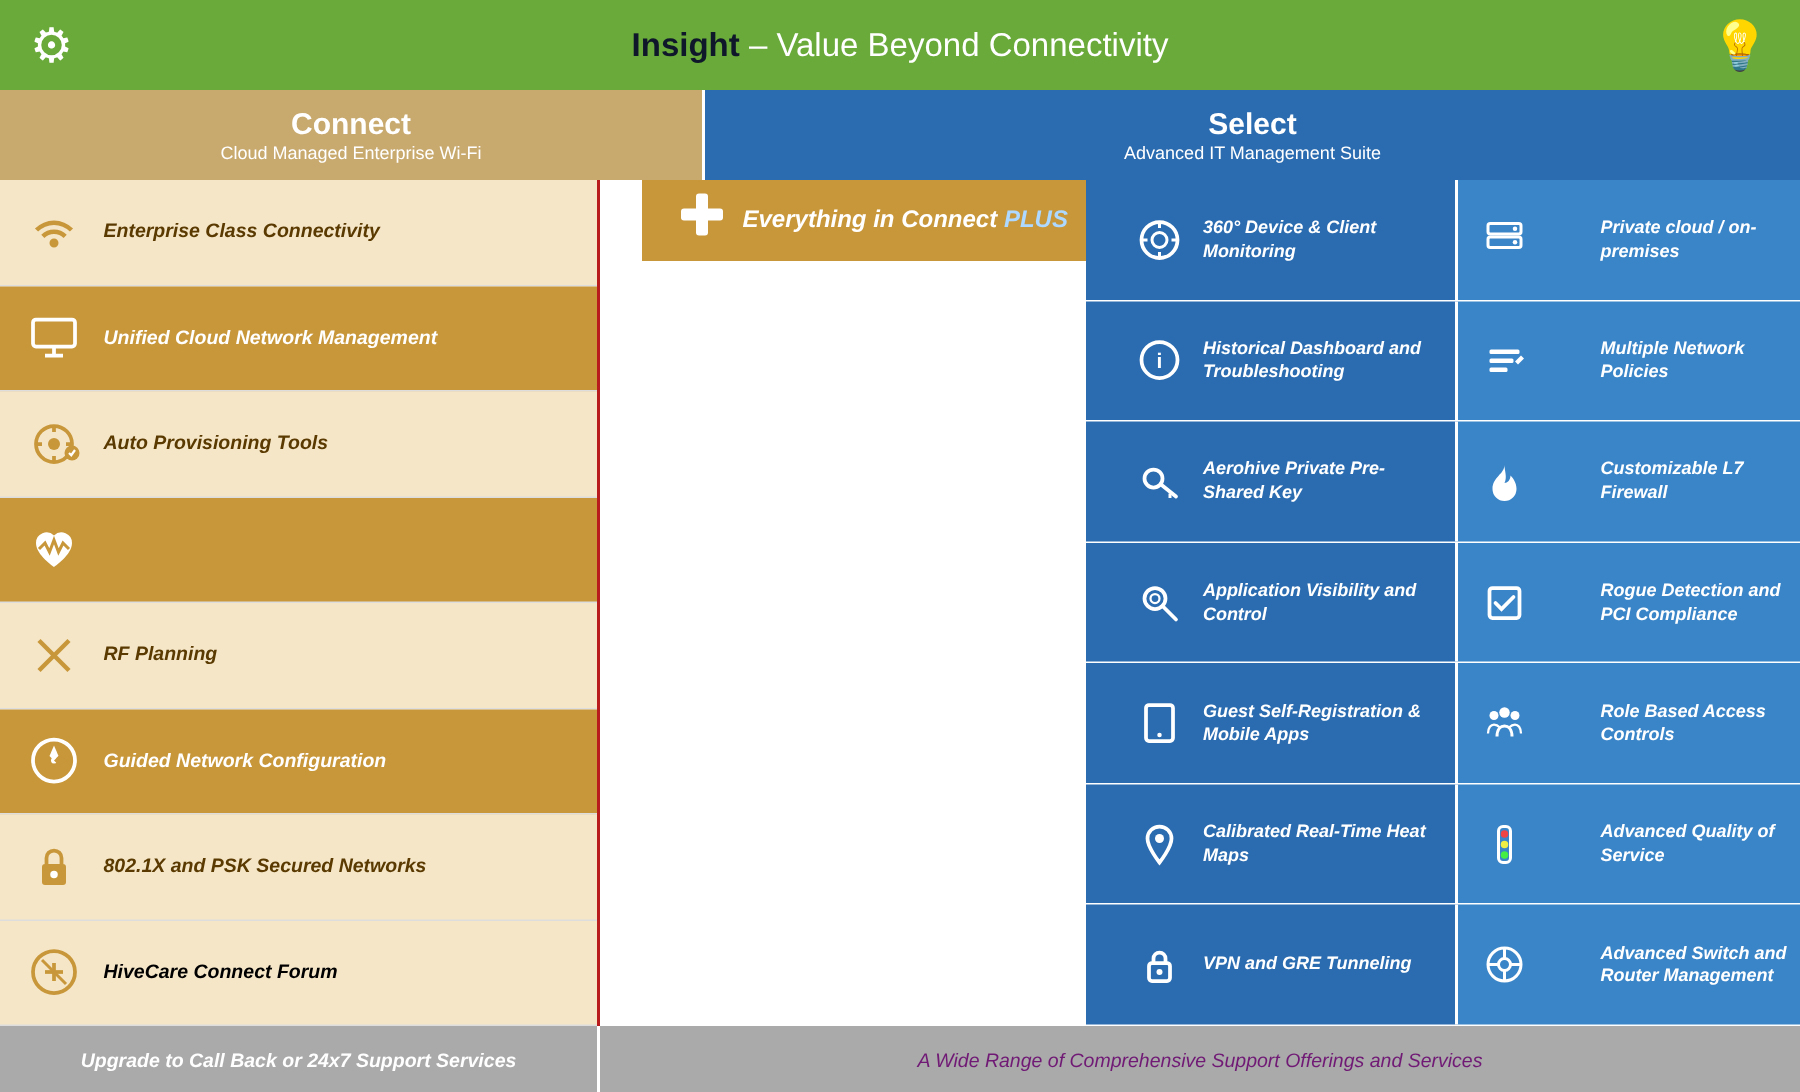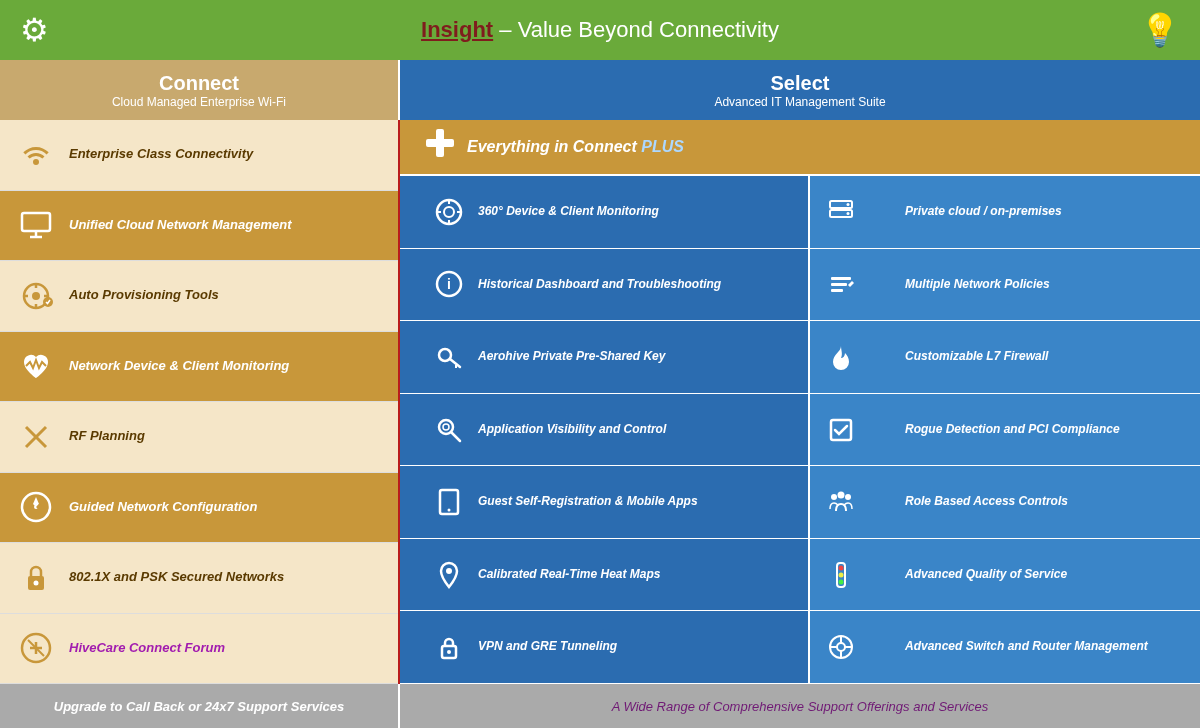--- a/index.html
+++ b/index.html
@@ -21,44 +21,43 @@
       position: relative;
       height: 60px;
     }
     .header-title {
       font-size: 22px;
       color: #fff;
       font-weight: normal;
       text-align: center;
     }
     .header-title span.insight {
-      color: #7f1d1d;
+      color: #0f172a;
       font-weight: bold;
-      text-decoration: underline;
     }
     .header-icon-left {
       position: absolute;
       left: 20px;
       font-size: 32px;
       color: #fff;
     }
     .header-icon-right {
       position: absolute;
       right: 20px;
       font-size: 32px;
       color: #fff;
     }
 
     
     .col-headers {
       display: flex;
       height: 60px;
     }
     .col-connect-header {
-      width: 400px;
+      width: 470px;
       background: #c8a96e;
       display: flex;
       flex-direction: column;
       align-items: center;
       justify-content: center;
       border-right: 2px solid #fff;
     }
     .col-select-header {
       flex: 1;
       background: #2b6cb0;
@@ -132,21 +131,22 @@
       color: #c8973a;
     }
     .connect-item.plain .connect-item-text a {
       color: #c8451a;
     }
 
     
     .select-col {
       flex: 1;
       display: flex;
-      flex-direction: column;
+      flex-direction: row;
+      margin-left: 28px;
     }
 
     
     .plus-row {
       background: #c8973a;
       display: flex;
       align-items: center;
       padding: 0 12px;
       height: 56px;
       border-bottom: 2px solid #fff;
@@ -309,21 +309,20 @@
       <span class="connect-item-text">Auto Provisioning Tools</span>
     </div>
 
     <div class="connect-item highlight">
       <div class="connect-item-icon">
         <svg width="36" height="36" viewBox="0 0 36 36">
           <path d="M18 30s-12-8-12-16a7 7 0 0 1 12-5 7 7 0 0 1 12 5c0 8-12 16-12 16z" fill="#fff"></path>
           <polyline points="8,18 12,14 15,20 18,12 21,20 24,14 28,18" fill="none" stroke="#c8973a" stroke-width="2"></polyline>
         </svg>
       </div>
-      <span class="connect-item-text">Network Device &amp; Client Monitoring</span>
     </div>
 
     <div class="connect-item plain">
       <div class="connect-item-icon">
         <svg width="36" height="36" viewBox="0 0 36 36">
           <line x1="8" y1="8" x2="28" y2="28" stroke="#c8973a" stroke-width="3"></line>
           <line x1="28" y1="8" x2="8" y2="28" stroke="#c8973a" stroke-width="3"></line>
         </svg>
       </div>
       <span class="connect-item-text">RF Planning</span>
@@ -354,21 +353,21 @@
 
     <div class="connect-item plain">
       <div class="connect-item-icon">
         <svg width="36" height="36" viewBox="0 0 36 36">
           <circle cx="18" cy="18" r="14" fill="none" stroke="#c8973a" stroke-width="2.5"></circle>
           <line x1="12" y1="18" x2="24" y2="18" stroke="#c8973a" stroke-width="2.5"></line>
           <line x1="18" y1="12" x2="18" y2="24" stroke="#c8973a" stroke-width="2.5"></line>
           <line x1="10" y1="10" x2="26" y2="26" stroke="#c8973a" stroke-width="2"></line>
         </svg>
       </div>
-      <span class="connect-item-text"><a href="#" style="color:#a21caf; font-style:italic; font-weight:bold; text-decoration:none;">HiveCare Connect Forum</a></span>
+      <span class="connect-item-text"><a href="#" style="color:#000000; font-style:italic; font-weight:bold; text-decoration:none;">HiveCare Connect Forum</a></span>
     </div>
   </div>
 
   <div class="select-col">
 
     <div class="plus-row">
       <div class="plus-icon">
         <svg width="36" height="36" viewBox="0 0 36 36">
           <rect x="14" y="4" width="8" height="28" rx="2" fill="#fff"></rect>
           <rect x="4" y="14" width="28" height="8" rx="2" fill="#fff"></rect>

